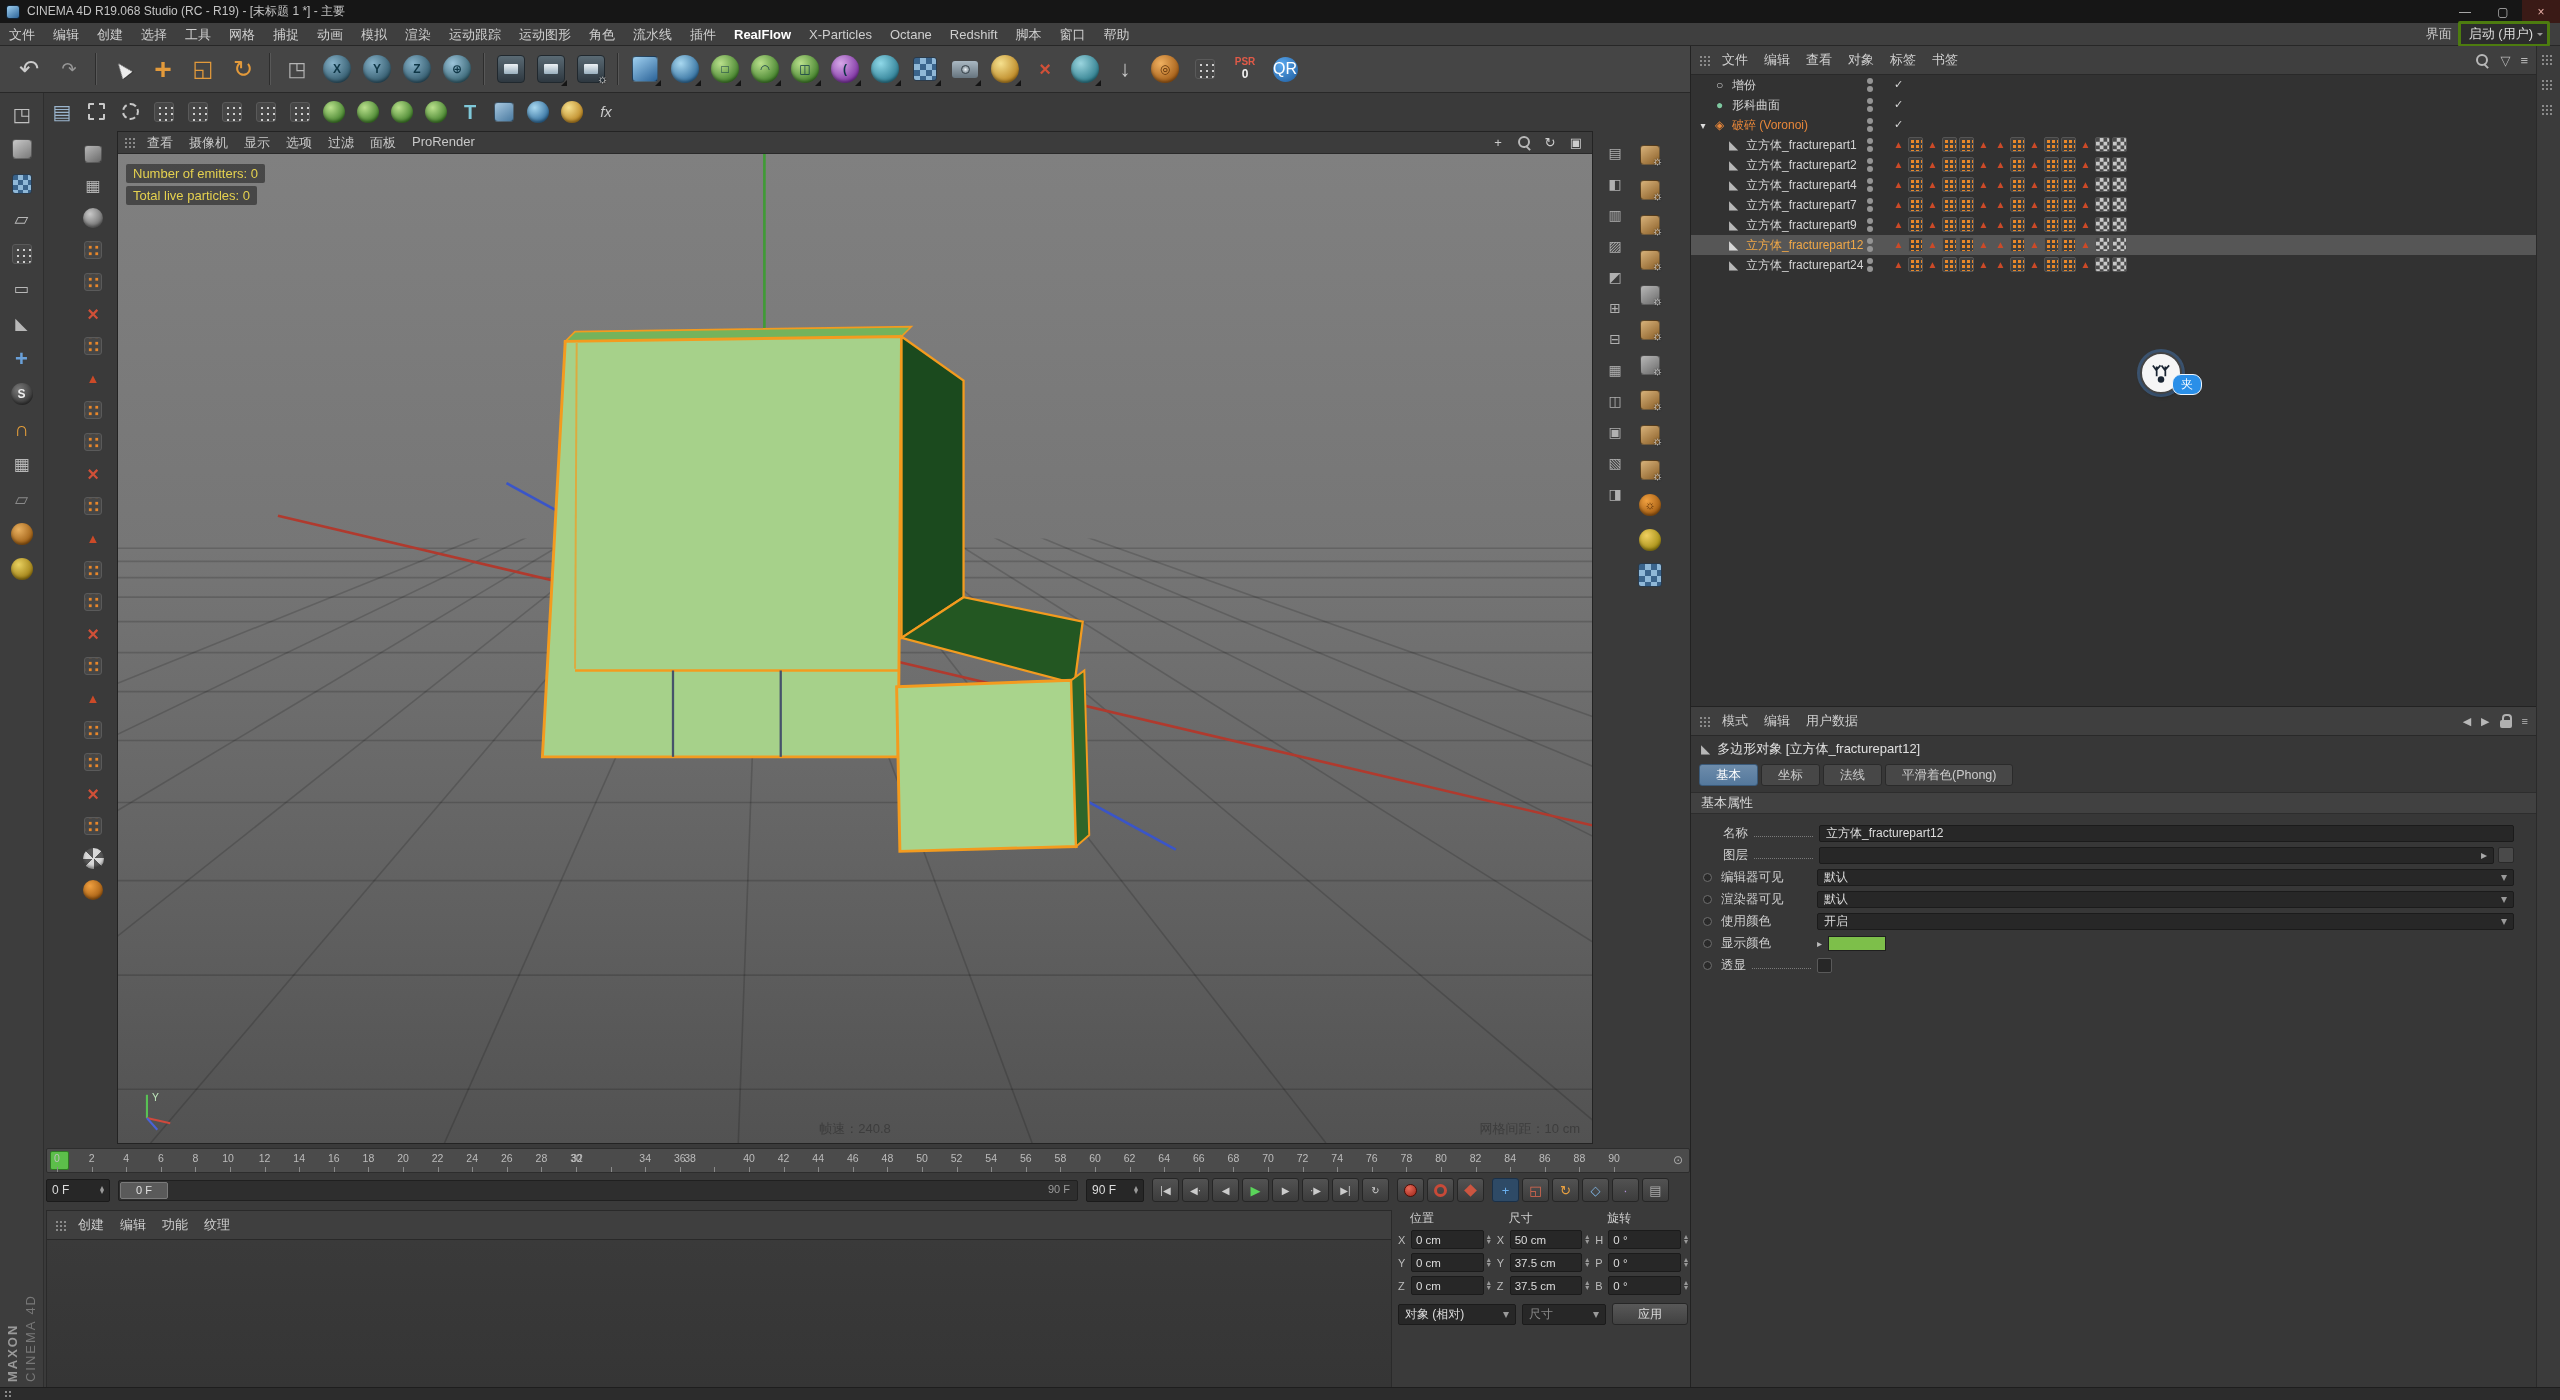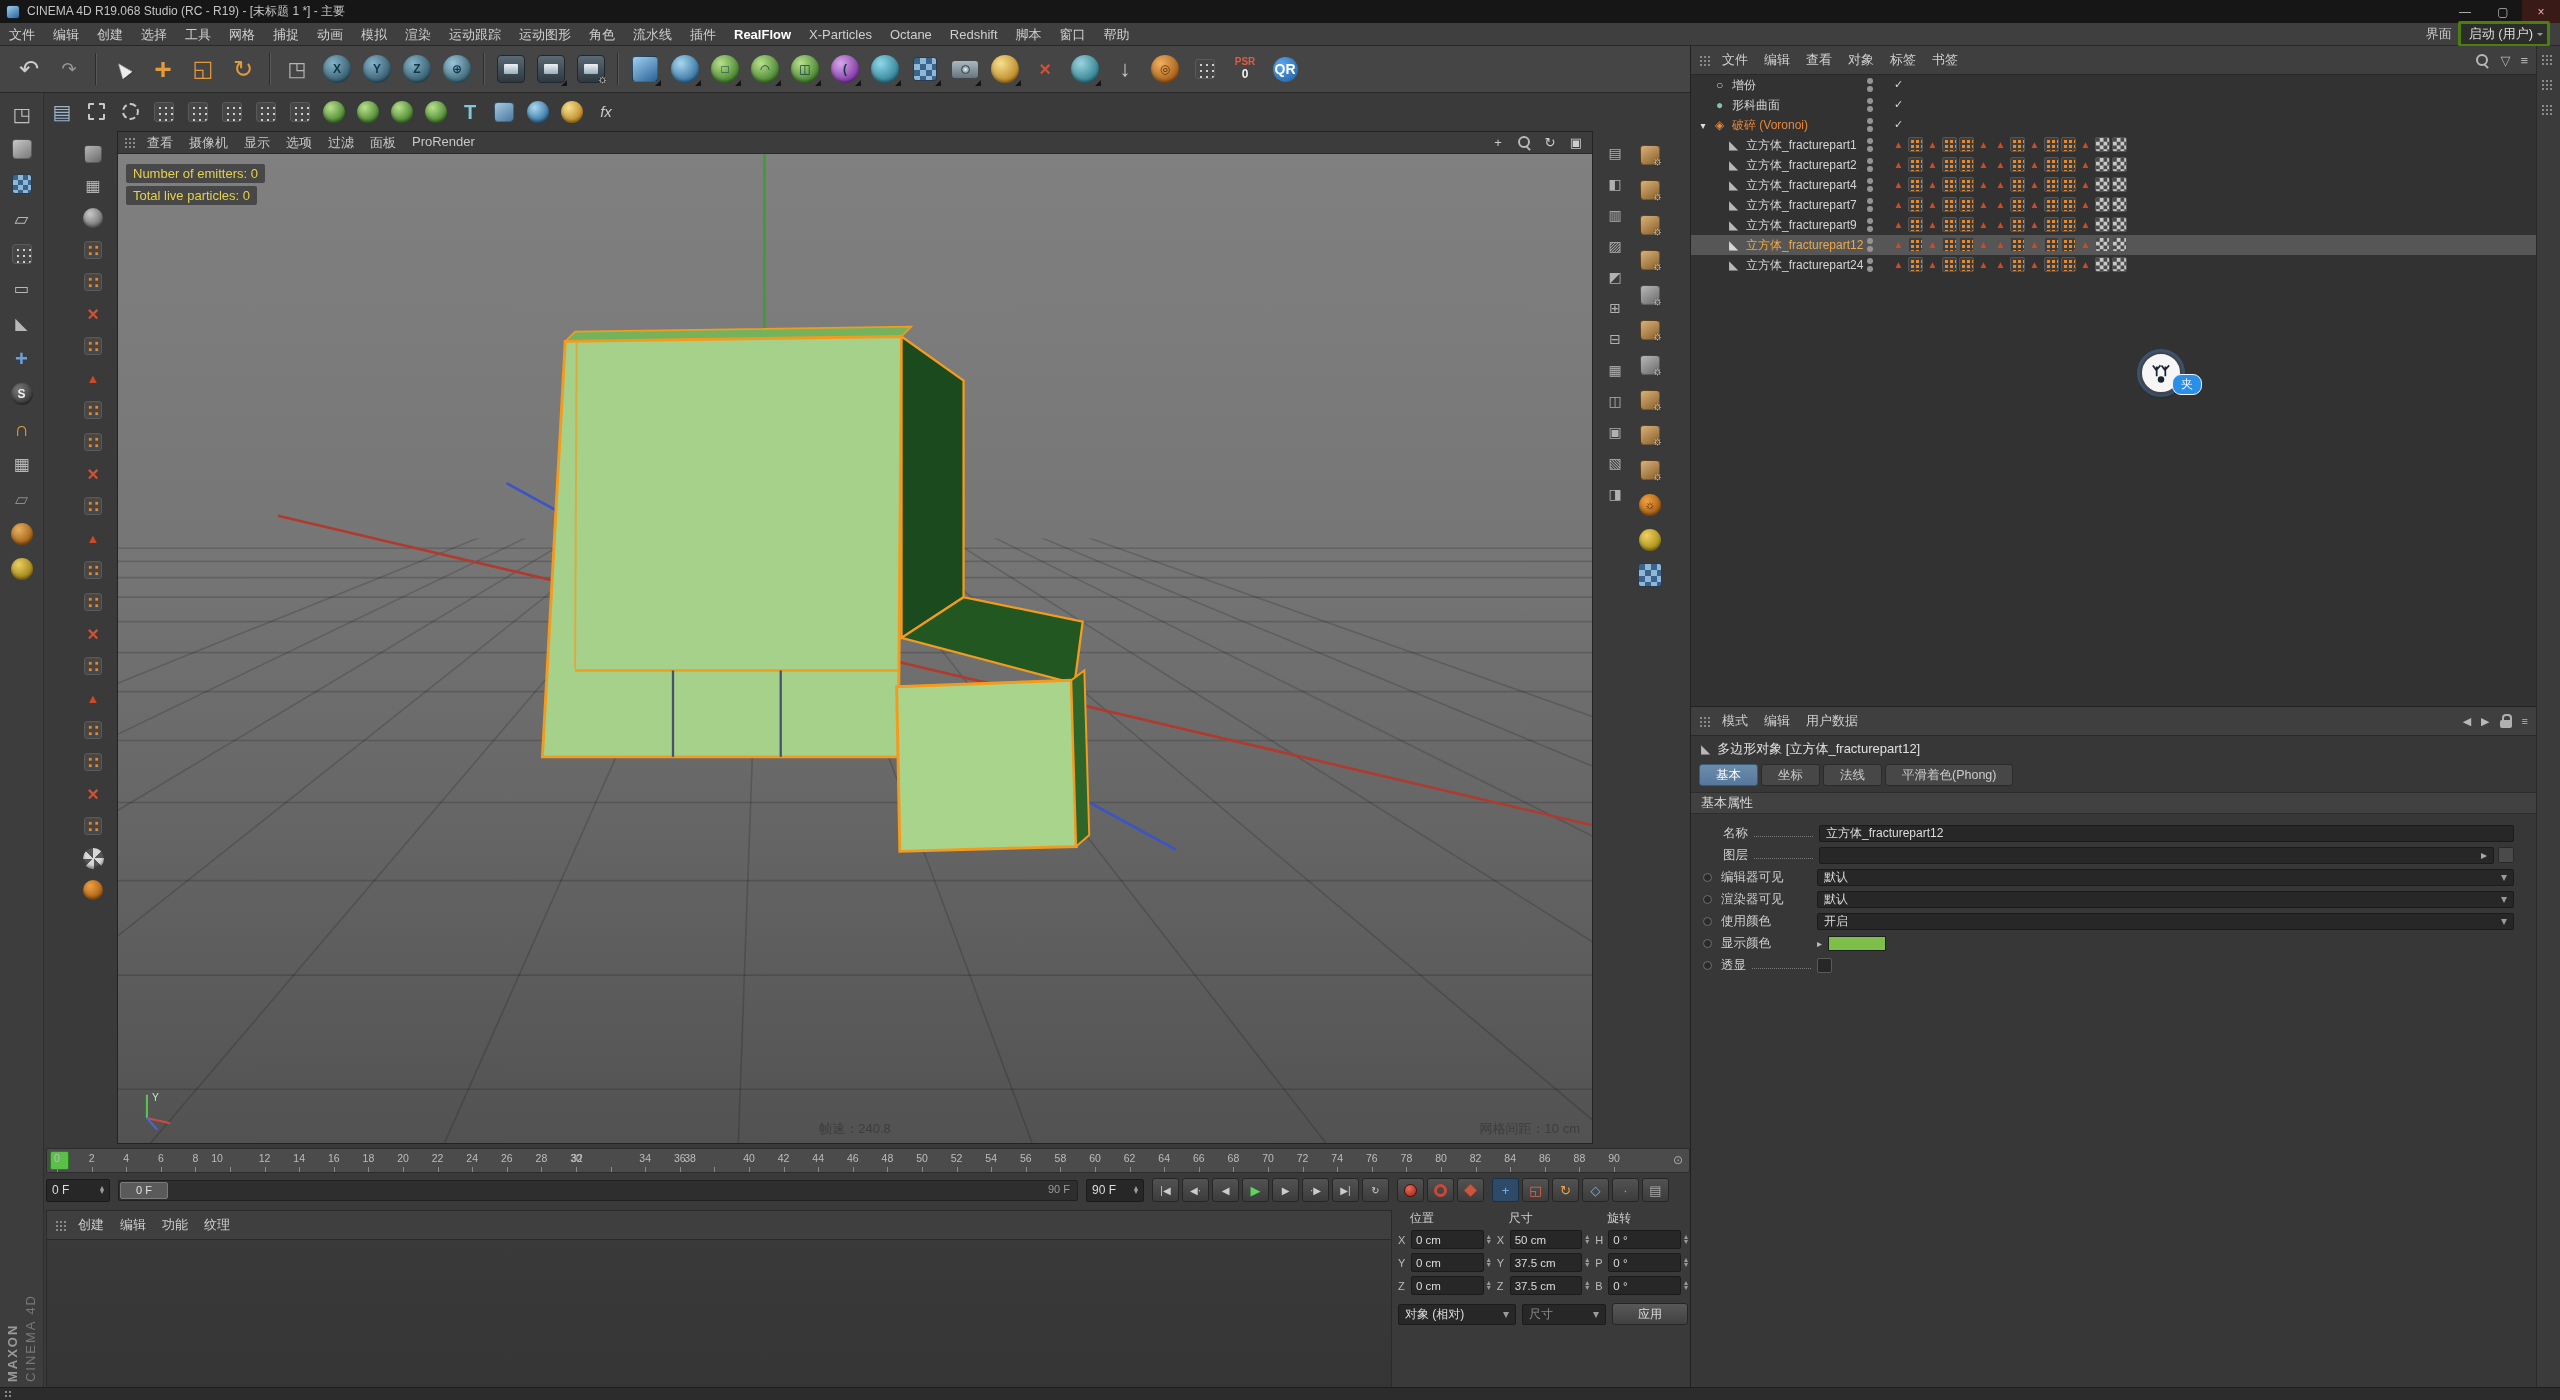--- a/index.html
+++ b/index.html
@@ -53,21 +53,21 @@
   .checker { width:24px; height:24px; border-radius:3px; border:1px solid #2a3a4a;
              background:repeating-conic-gradient(#8fb8d8 0% 25%, #3a648c 0% 50%); background-size:12px 12px; }
   .checker-sm { width:20px; height:20px; background-size:10px 10px; }
   .cam { width:26px; height:17px; background:linear-gradient(#aab8c2,#66747e); border-radius:3px;
          display:flex; align-items:center; justify-content:center; }
   .lens { width:9px; height:9px; border-radius:50%; background:radial-gradient(#eef4f8,#5a6a74); border:1px solid #3a444c; }
   .psr { display:flex; flex-direction:column; align-items:center; line-height:1.05; }
   .psr-t { color:#e05a48; font-size:10px; font-weight:bold; }
   .psr-n { color:#f2f2f2; font-size:12px; font-weight:bold; }
   .qr { width:25px; height:25px; border-radius:50%; background:radial-gradient(circle at 35% 30%,#5aa8ee,#1c5a9c);
-        color:#fff; font-size:14px; font-weight:bold; display:flex; align-items:center; justify-content:center; }
+        color:#fff; font-size:16px; font-weight:normal; display:flex; align-items:center; justify-content:center; }
   .dotbox { width:17px; height:17px; border:2px dashed #c8c8c8; border-radius:2px; }
   .dotcircle { border-radius:50%; }
   .dotsq { width:20px; height:20px; border-radius:3px; border:1px solid #5a5a5a; background-color:#464646; }
   .tb-xs .dotsq { width:18px; height:18px; }
   .dots-g { background-image:radial-gradient(#cfcfcf 1.4px,transparent 1.5px); background-size:6px 6px; background-position:2px 2px; }
   .dots-o { background-image:radial-gradient(#e8872a 1.6px,transparent 1.7px); background-size:6.5px 6.5px; background-position:2px 2px; }
   .ballcheck { width:21px; height:21px; border-radius:50%;
                background:repeating-conic-gradient(#d8d8d8 0 45deg,#555 45deg 90deg); box-shadow:inset 0 -2px 3px rgba(0,0,0,.4); }
   .cursor-shape { width:0; height:0; border-left:6px solid transparent; border-right:6px solid transparent;
                   border-bottom:15px solid #ececec; transform:rotate(-38deg); filter:drop-shadow(1px 1px 0 #333); }
@@ -1135,21 +1135,21 @@
     <div class="tick-label" style="left: 10px;">0</div>
         <div class="tick-mark" style="left: 10px;"></div>
         <div class="tick-label" style="left: 44.6px;">2</div>
         <div class="tick-mark" style="left: 44.6px;"></div>
         <div class="tick-label" style="left: 79.2px;">4</div>
         <div class="tick-mark" style="left: 79.2px;"></div>
         <div class="tick-label" style="left: 113.8px;">6</div>
         <div class="tick-mark" style="left: 113.8px;"></div>
         <div class="tick-label" style="left: 148.4px;">8</div>
         <div class="tick-mark" style="left: 148.4px;"></div>
-        <div class="tick-label" style="left: 170px; text-align: right;">10</div>
+        <div class="tick-label" style="left: 181px; text-align: right;">10</div>
         <div class="tick-mark" style="left: 183px;"></div>
         <div class="tick-label" style="left: 217.6px; text-align: center;">12</div>
         <div class="tick-mark" style="left: 217.6px;"></div>
         <div class="tick-label" style="left: 252.2px;">14</div>
         <div class="tick-mark" style="left: 252.2px;"></div>
         <div class="tick-label" style="left: 286.8px;">16</div>
         <div class="tick-mark" style="left: 286.8px;"></div>
         <div class="tick-label" style="left: 321.4px;">18</div>
         <div class="tick-mark" style="left: 321.4px;"></div>
         <div class="tick-label" style="left: 356px;">20</div>

